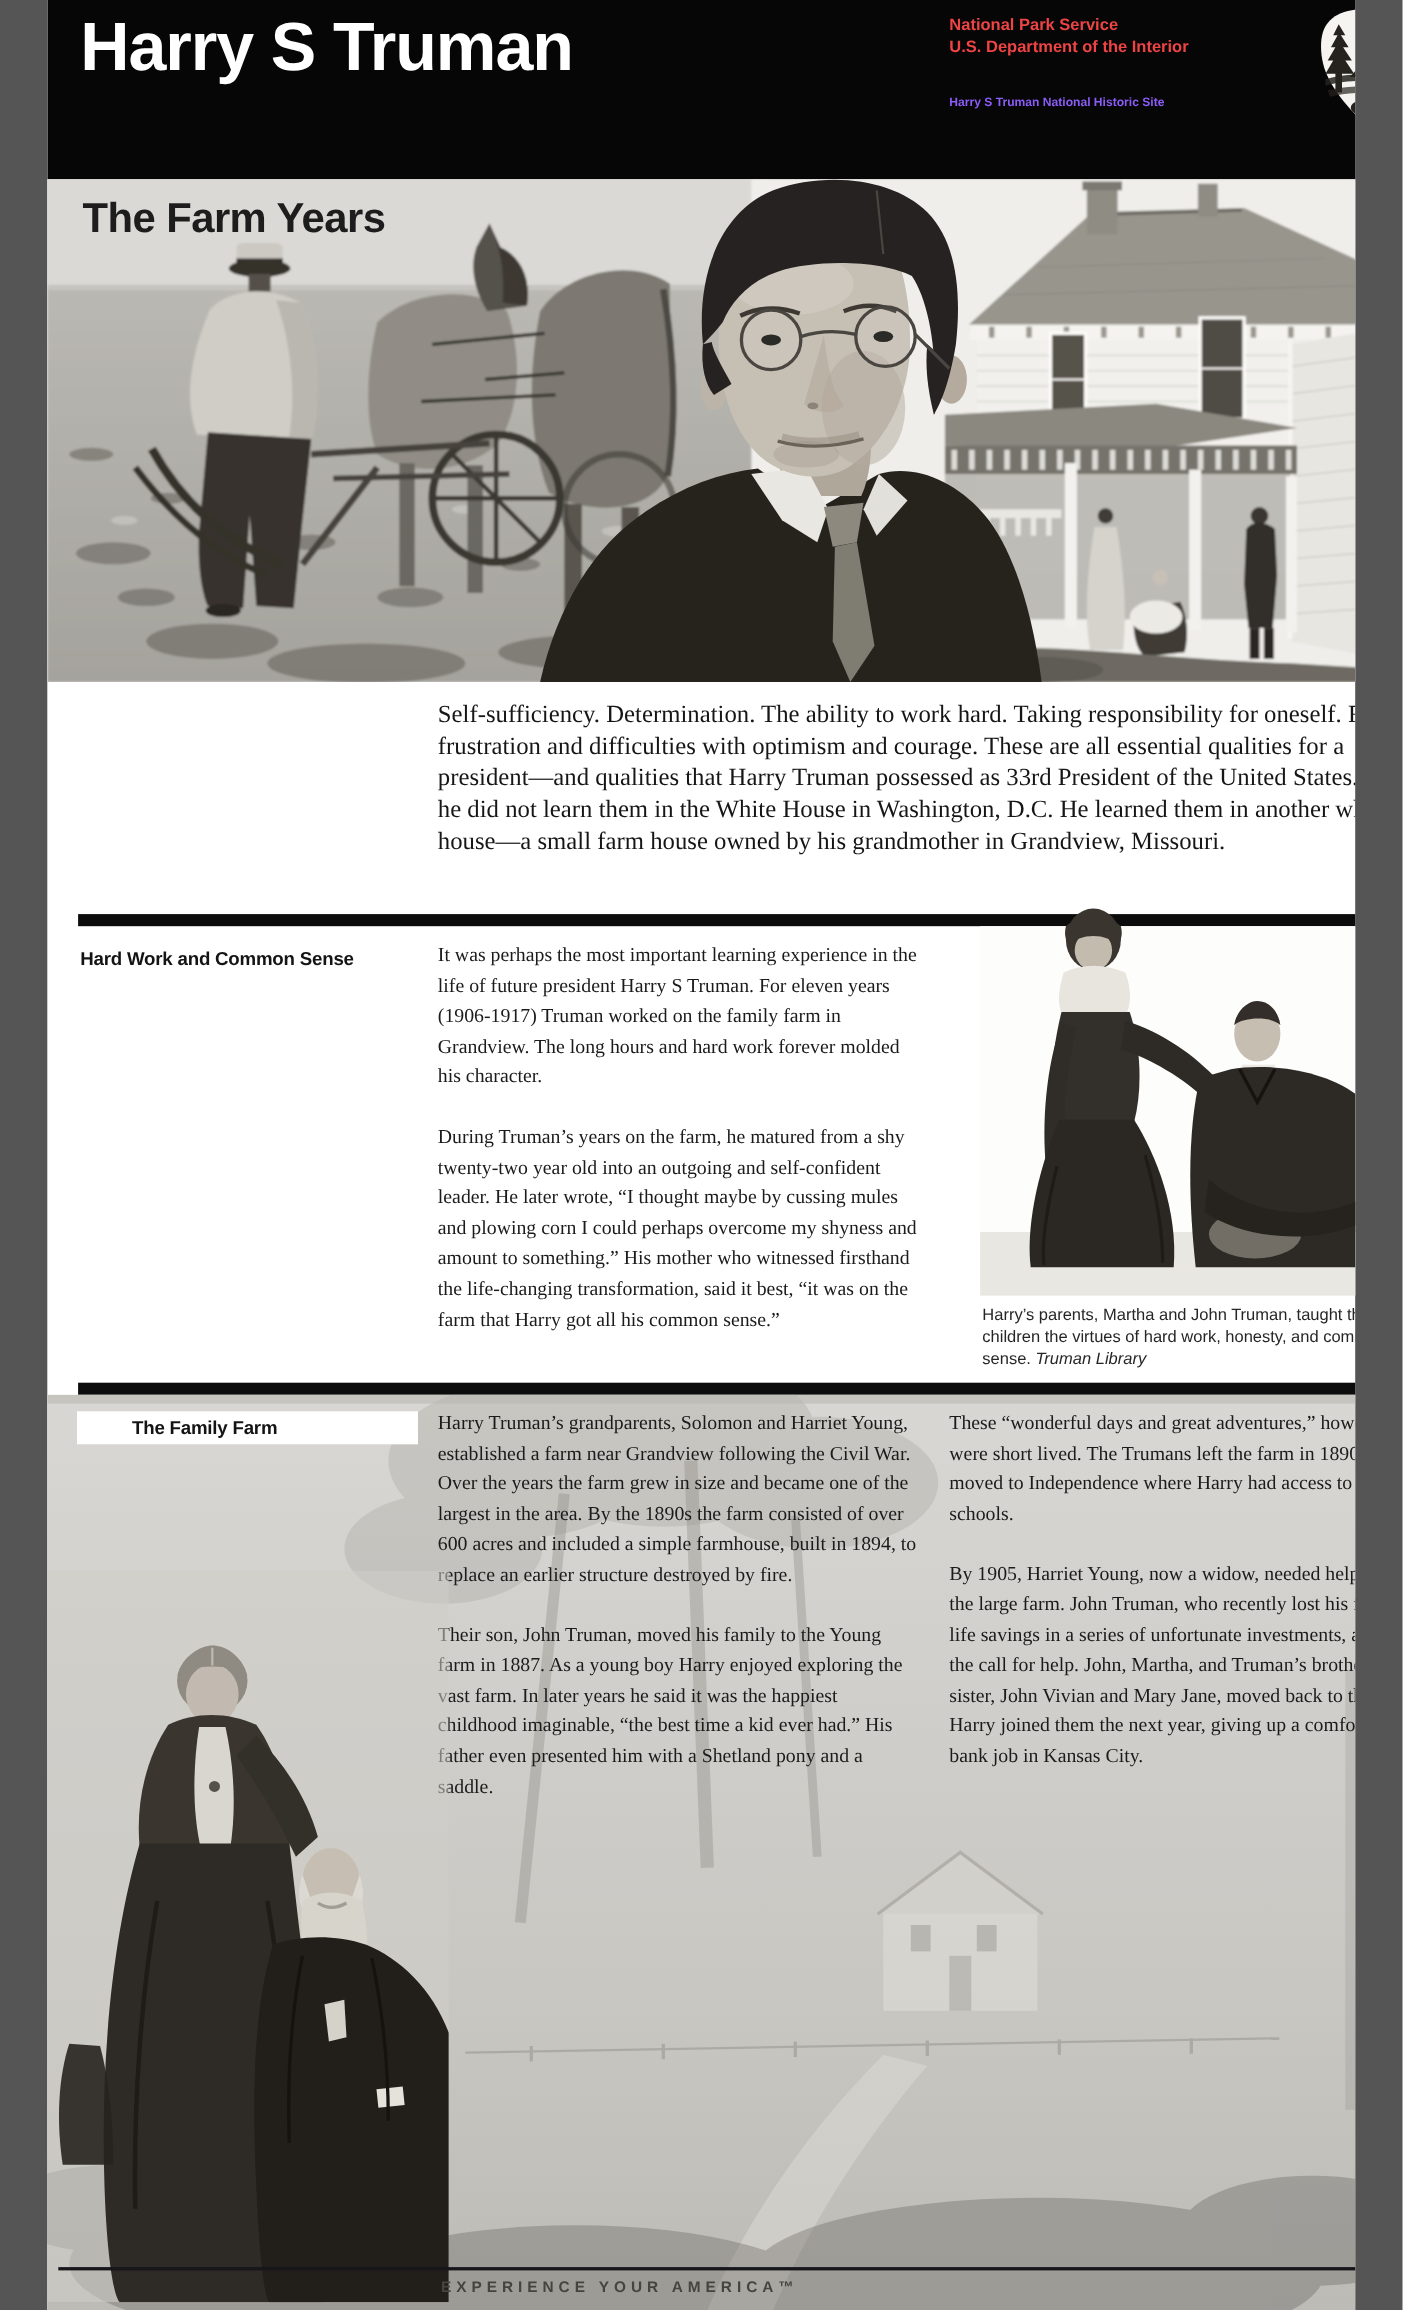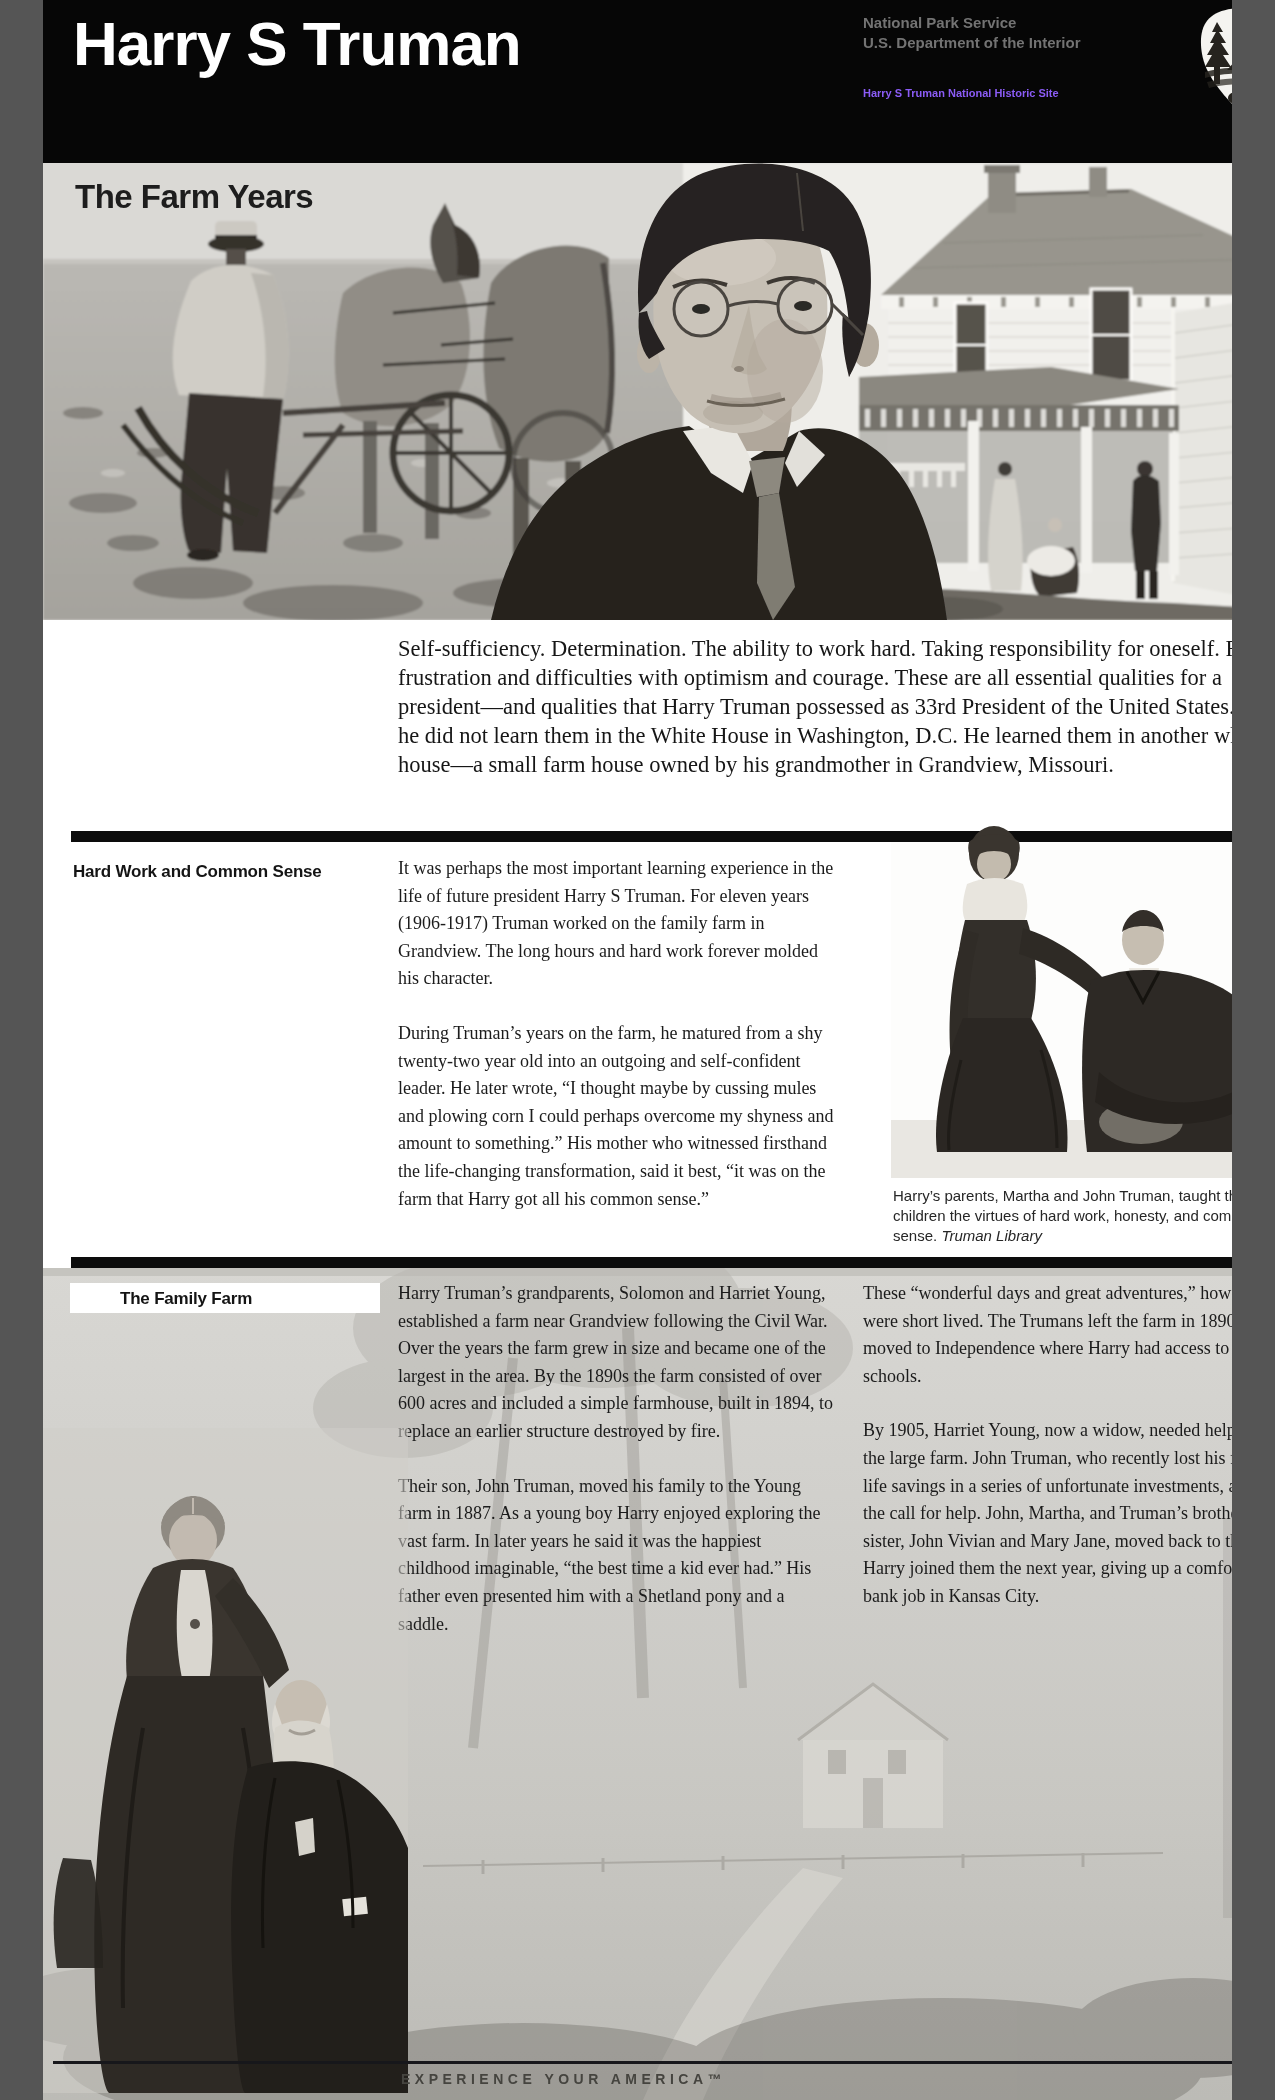--- a/index.html
+++ b/index.html
@@ -8,29 +8,29 @@
     position:relative; width:1189px; height:2100px; margin:0 auto;
     background:#ffffff; overflow:hidden;
     font-family:"Liberation Sans", sans-serif;
   }
   
   .header-band { position:absolute; left:0; top:0; width:1275px; height:163px; background:#060606; }
   .masthead-title {
     position:absolute; left:30px; top:8px; color:#ffffff;
     font-size:62px; font-weight:bold; letter-spacing:-1px;
   }
-  .agency-block { position:absolute; left:820px; top:13px; color:#737373; font-size:15px; font-weight:bold; line-height:20px; }
+  .agency-block { position:absolute; left:820px; top:13px; color:#ef4444; font-size:15px; font-weight:bold; line-height:20px; }
   .site-line { position:absolute; left:820px; top:87px; color:#8b5cf6; font-size:11px; font-weight:bold; }
   .arrowhead { position:absolute; left:1150px; top:6px; width:102px; height:112px; }
   
   .hero { position:absolute; left:0; top:163px; width:1275px; height:457px; background:#dcdbd7; }
   .hero svg { position:absolute; left:0; top:0; }
   .hero-title {
     position:absolute; left:32px; top:15px; color:#1d1d1d;
-    font-size:33px; font-weight:bold; letter-spacing:-0.5px;
+    font-size:38px; font-weight:bold; letter-spacing:-0.5px;
   }
   
   .intro {
     position:absolute; left:355px; top:634px; width:895px;
     font-family:"Liberation Serif", serif; font-size:22.5px; line-height:29px; color:#161616;
   }
   
   .rule { position:absolute; left:28px; width:1218px; height:11px; background:#0c0c0c; }
   .rule-1 { top:831px; }
   .rule-2 { top:1257px; }

